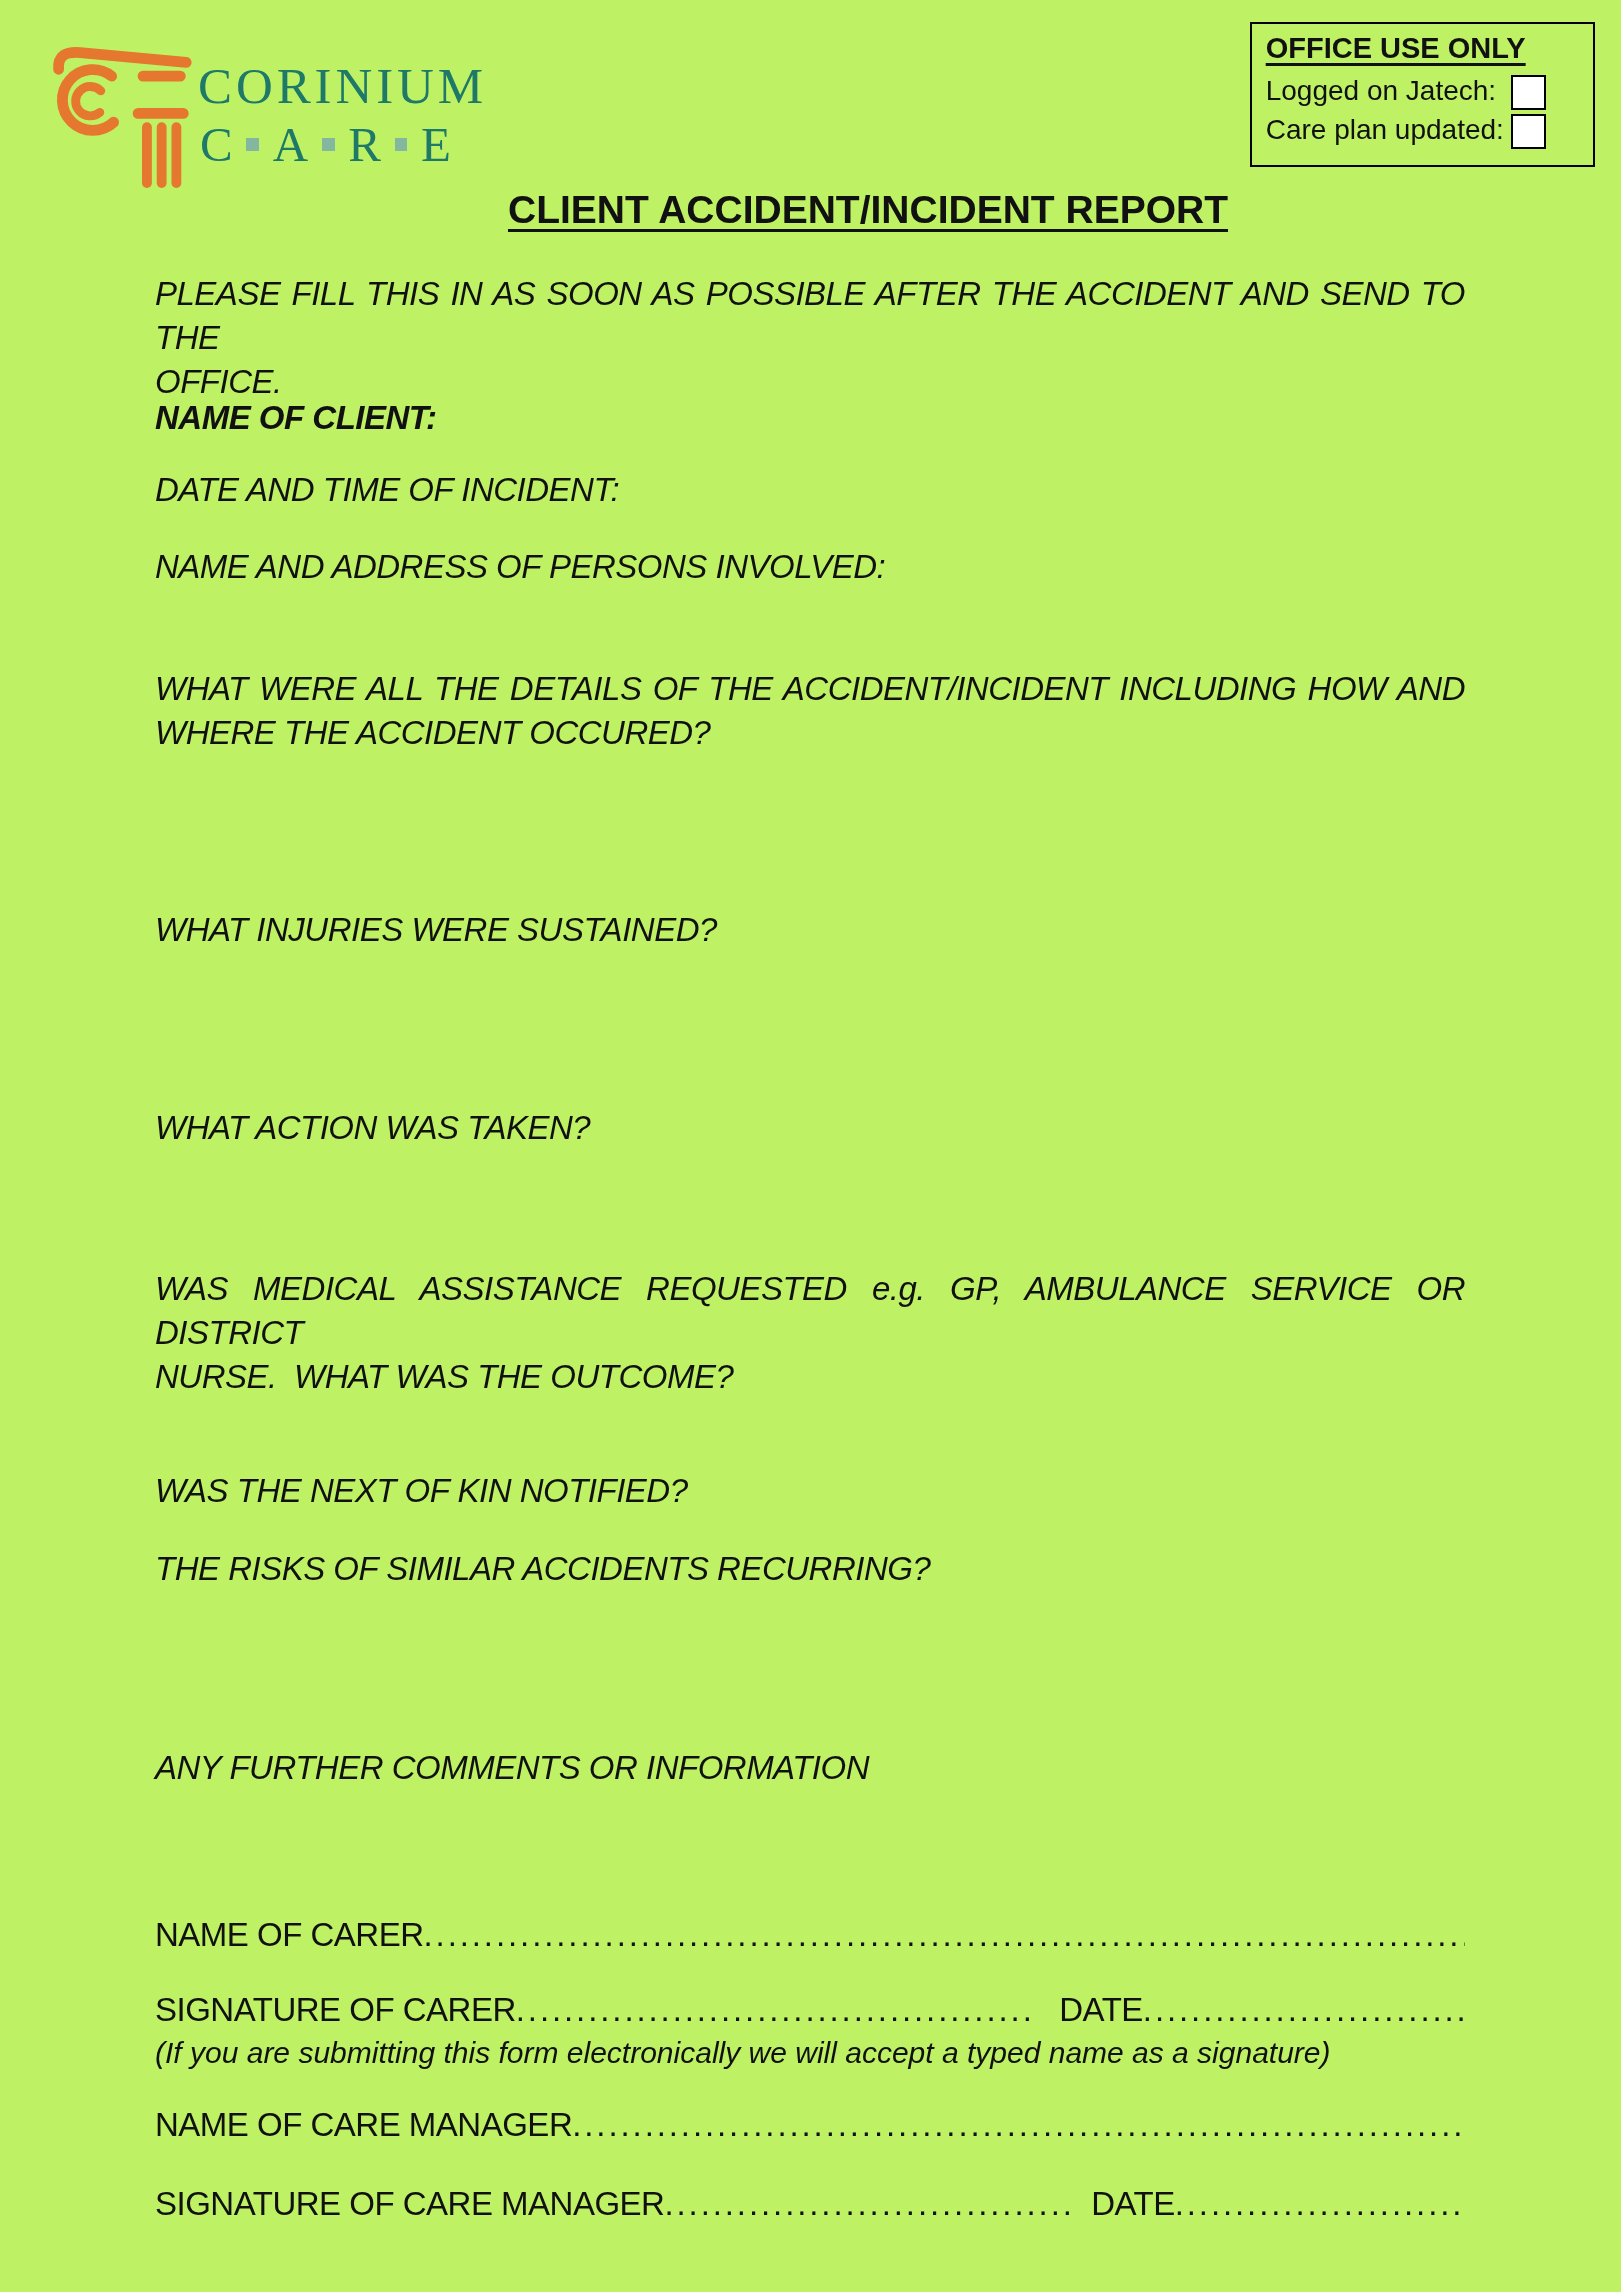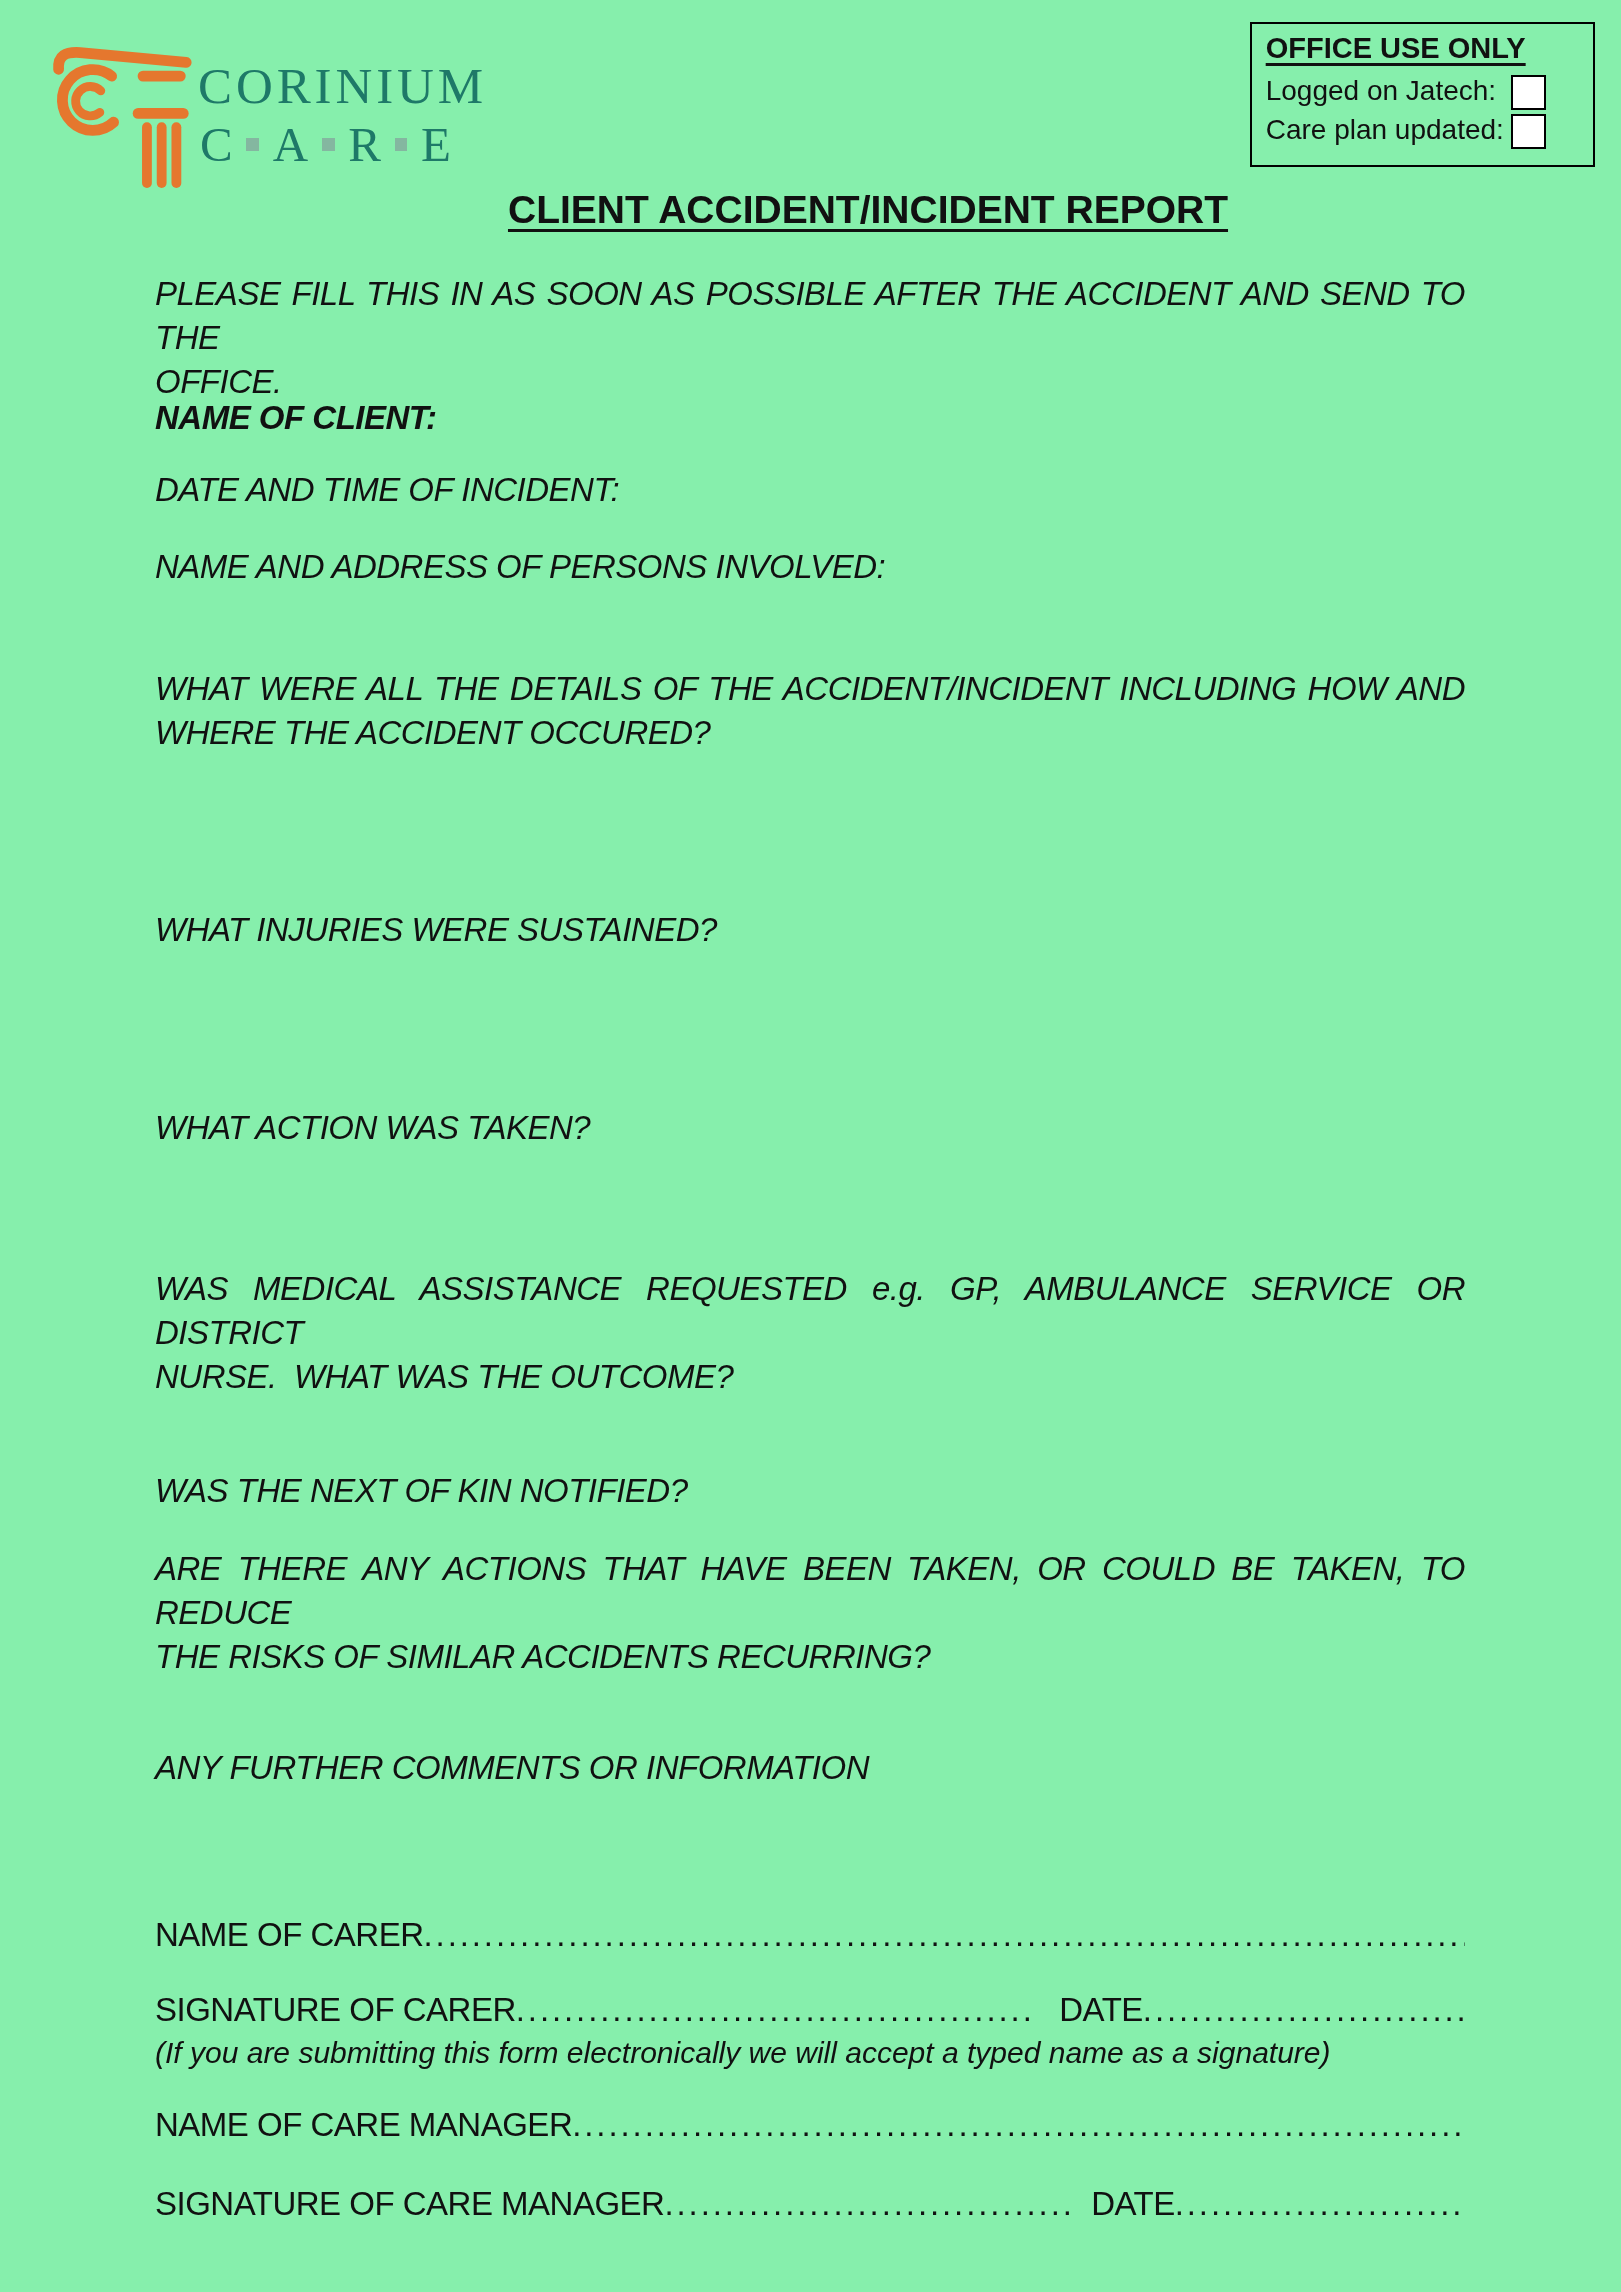--- a/index.html
+++ b/index.html
@@ -1,20 +1,20 @@
 <!DOCTYPE html>
 <html><head>
 <meta charset="utf-8">
 <style>
   html,body { margin:0; padding:0; background:#e8e8e8; }
   .page {
     position:relative;
     width:1621px; height:2293px;
     margin:0 auto;
-    background:#86efac;
+    background:#bef264;
     font-family:"Liberation Sans", sans-serif;
     color:#111111;
     overflow:hidden;
   }
 
   
   .logo-icon { position:absolute; left:39px; top:24.5px; }
   .brand {
     position:absolute; left:198px; top:61px;
     font-family:"Liberation Serif", serif;
@@ -176,21 +176,20 @@
   <div class="block" style="top:1267px">
     <div class="line jline">WAS MEDICAL ASSISTANCE REQUESTED e.g. GP, AMBULANCE SERVICE OR DISTRICT</div>
     <div class="line">NURSE.  WHAT WAS THE OUTCOME?</div>
   </div>
 
   <div class="block" style="top:1469px">
     <div class="line">WAS THE NEXT OF KIN NOTIFIED?</div>
   </div>
 
   <div class="block" style="top:1547px">
-    <div class="line jline">ARE THERE ANY ACTIONS THAT HAVE BEEN TAKEN, OR COULD BE TAKEN, TO REDUCE</div>
     <div class="line">THE RISKS OF SIMILAR ACCIDENTS RECURRING?</div>
   </div>
 
   <div class="block" style="top:1746px">
     <div class="line">ANY FURTHER COMMENTS OR INFORMATION</div>
   </div>
 
   <div class="sig-row" style="top:1913px">
     <span class="sig-label">NAME OF CARER</span>
     <span class="dots dots-fill">........................................................................................................................................................................................</span>

